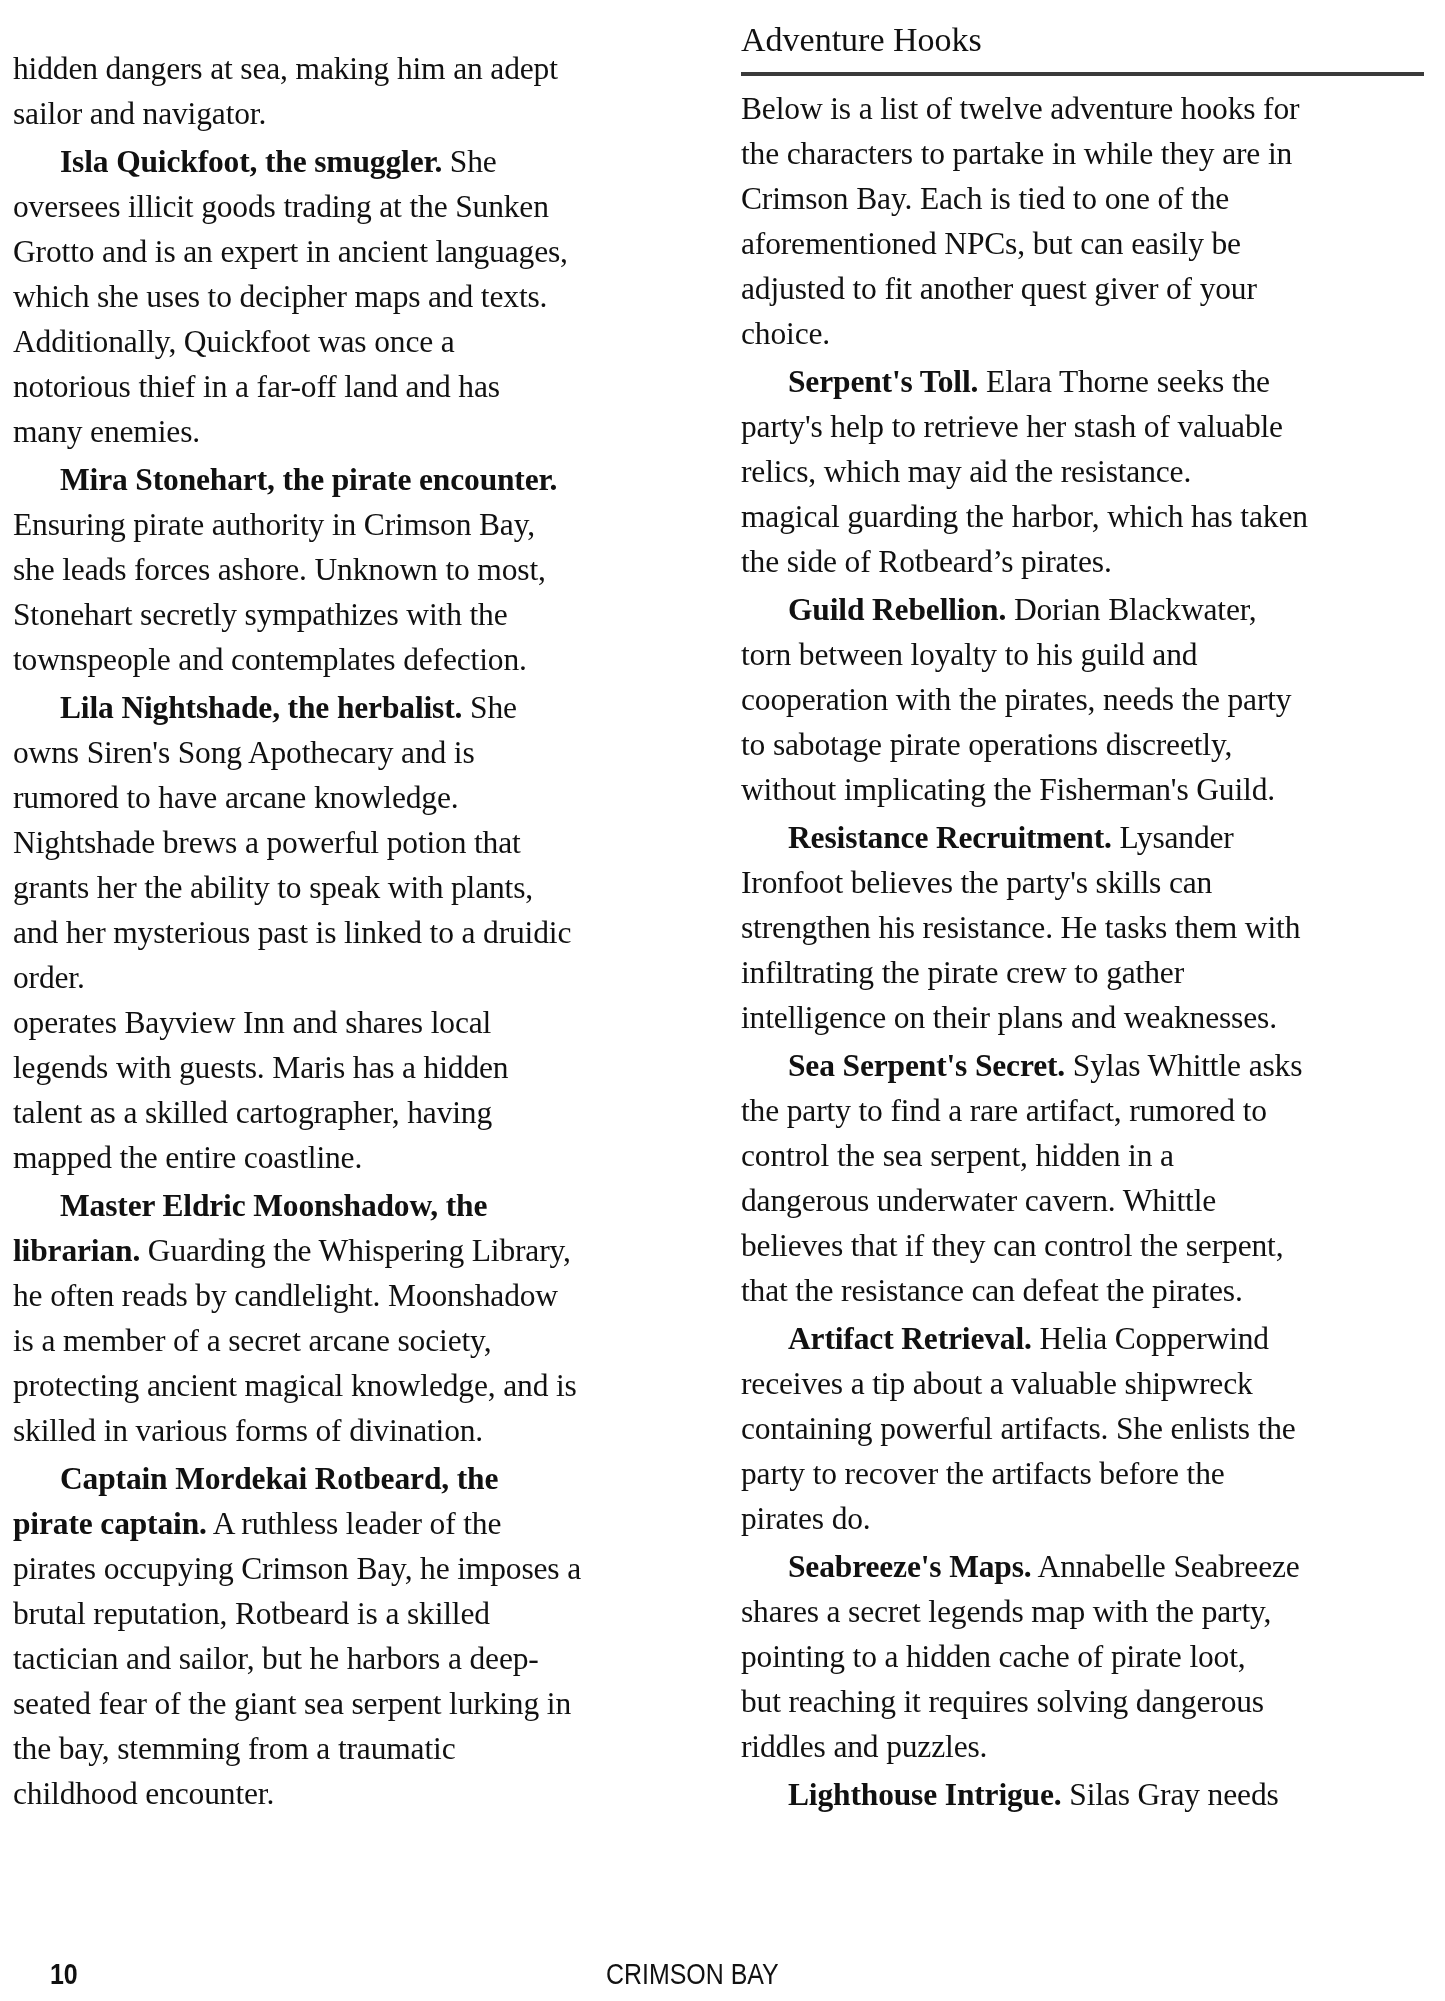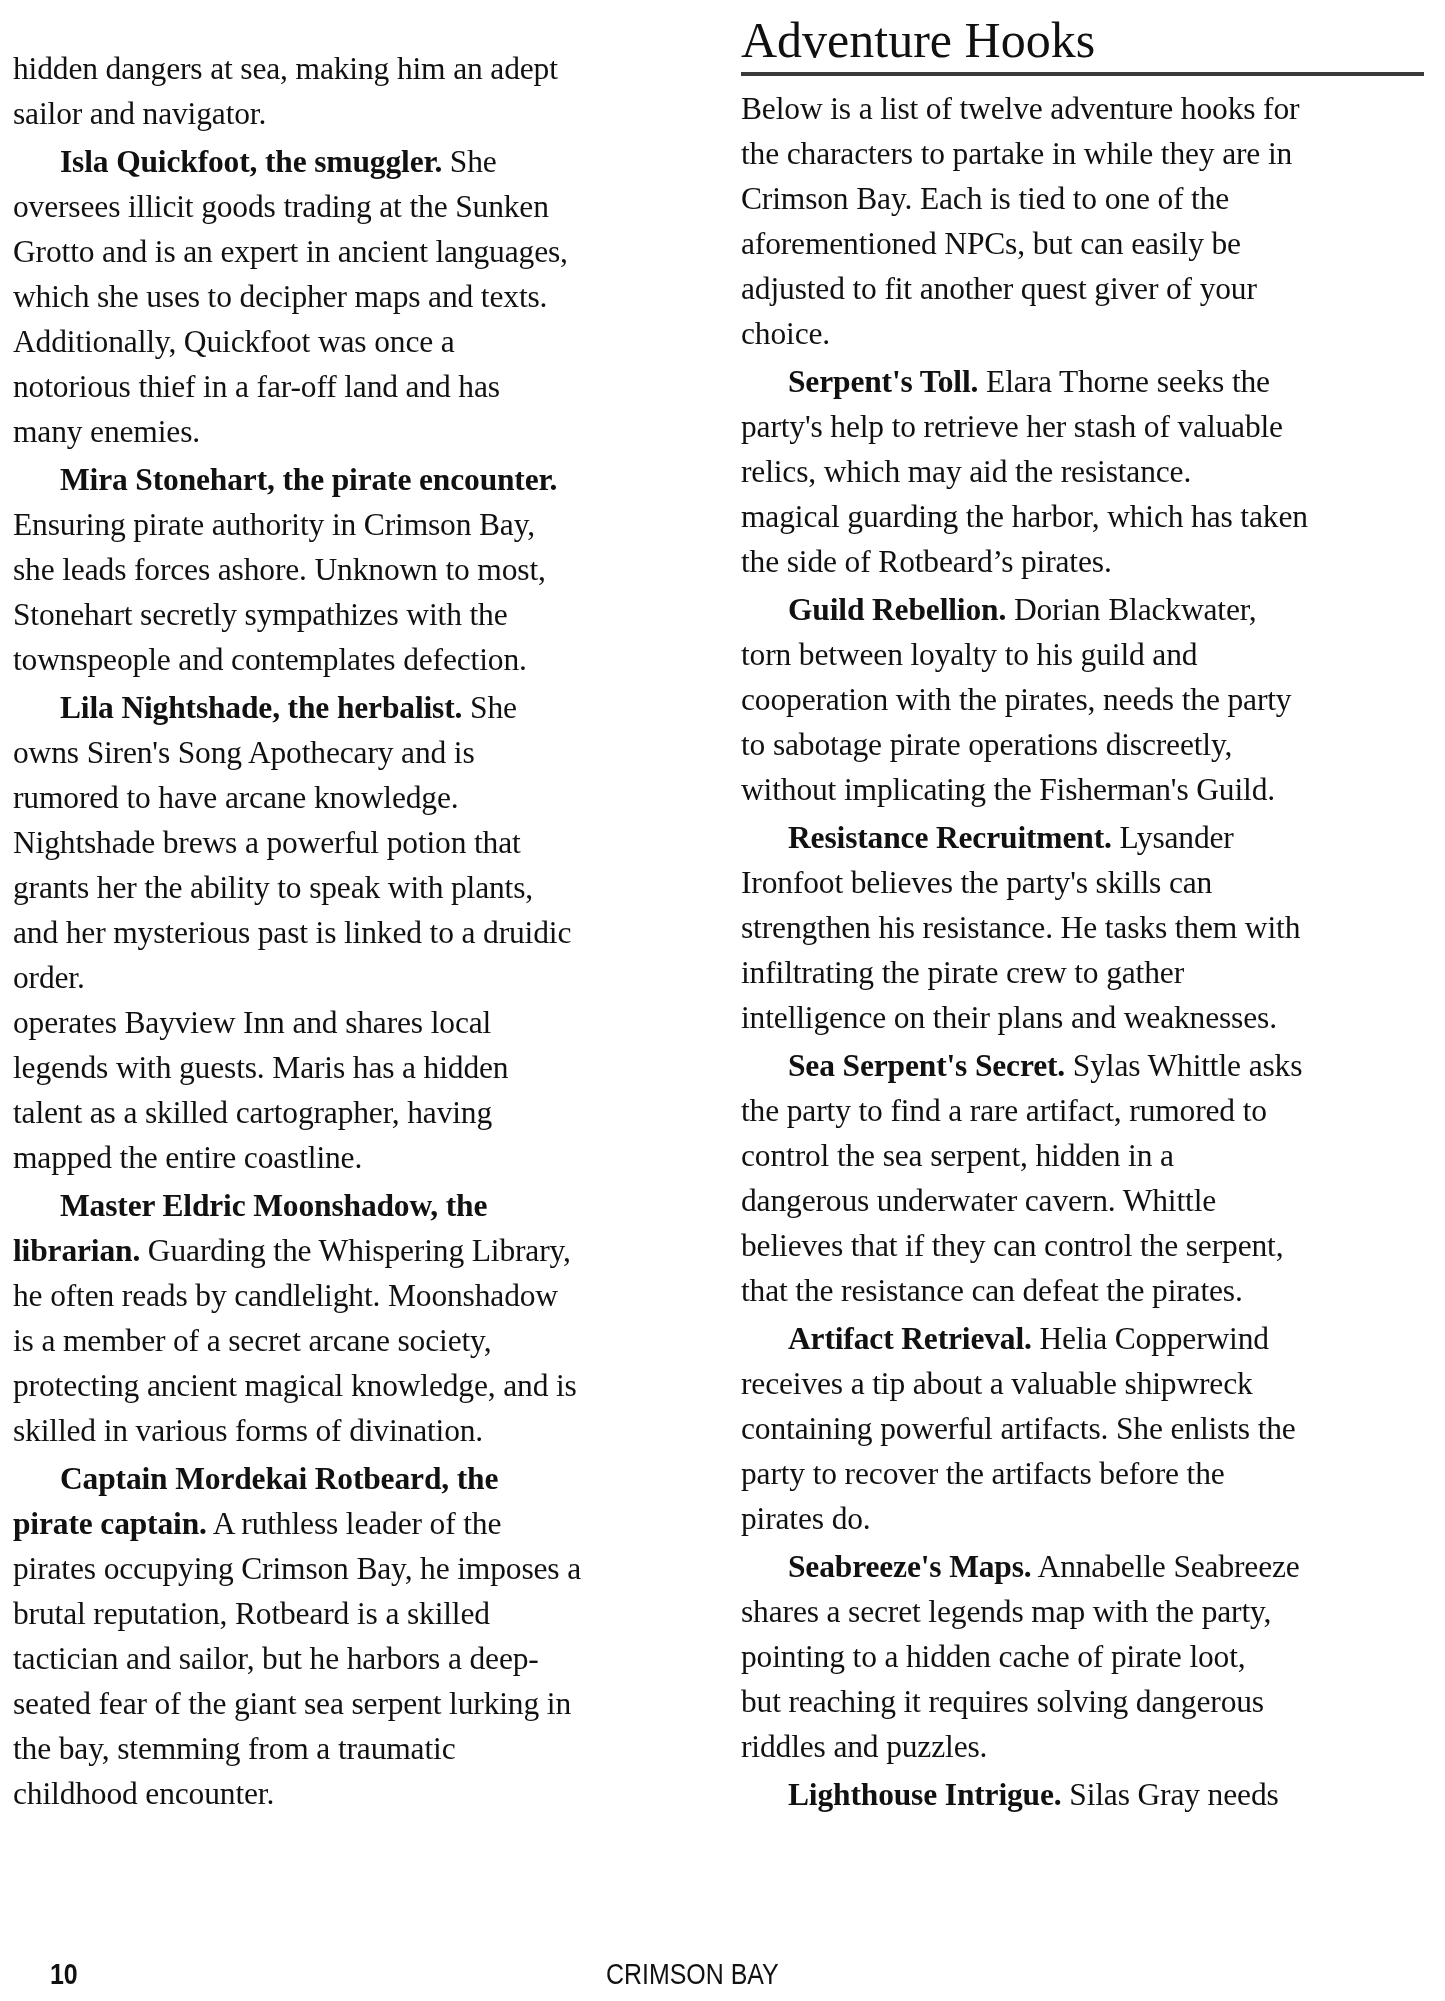--- a/index.html
+++ b/index.html
@@ -28,21 +28,21 @@
   .col-left .line, .col-right .line {
     display: block;
     white-space: nowrap;
   }
   .para { display: block; }
   .para.gap { margin-top: 3px; }
   .indent { padding-left: 47px; }
   .bold { font-weight: bold; }
 
   .section-heading {
-    font-size: 50px;
+    font-size: 34px;
     line-height: 56px;
     font-weight: normal;
     margin: 0;
     padding-top: 4px;
     letter-spacing: 0px;
   }
   .heading-rule {
     height: 4px;
     background: #3a3a3a;
     margin: 4px 0 10px 0;

